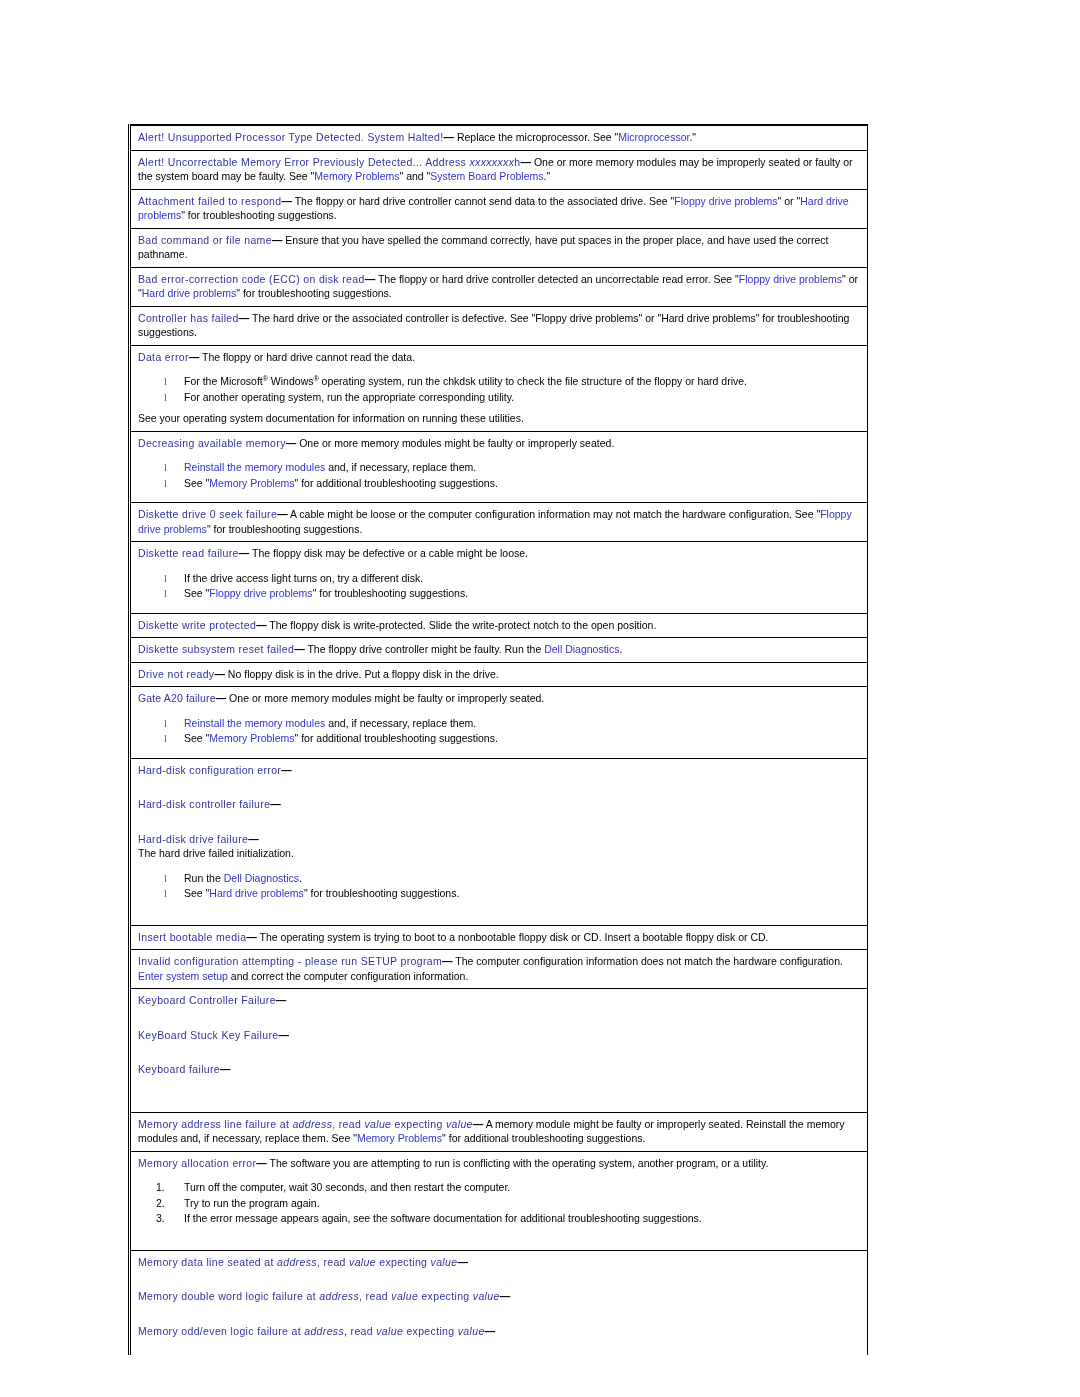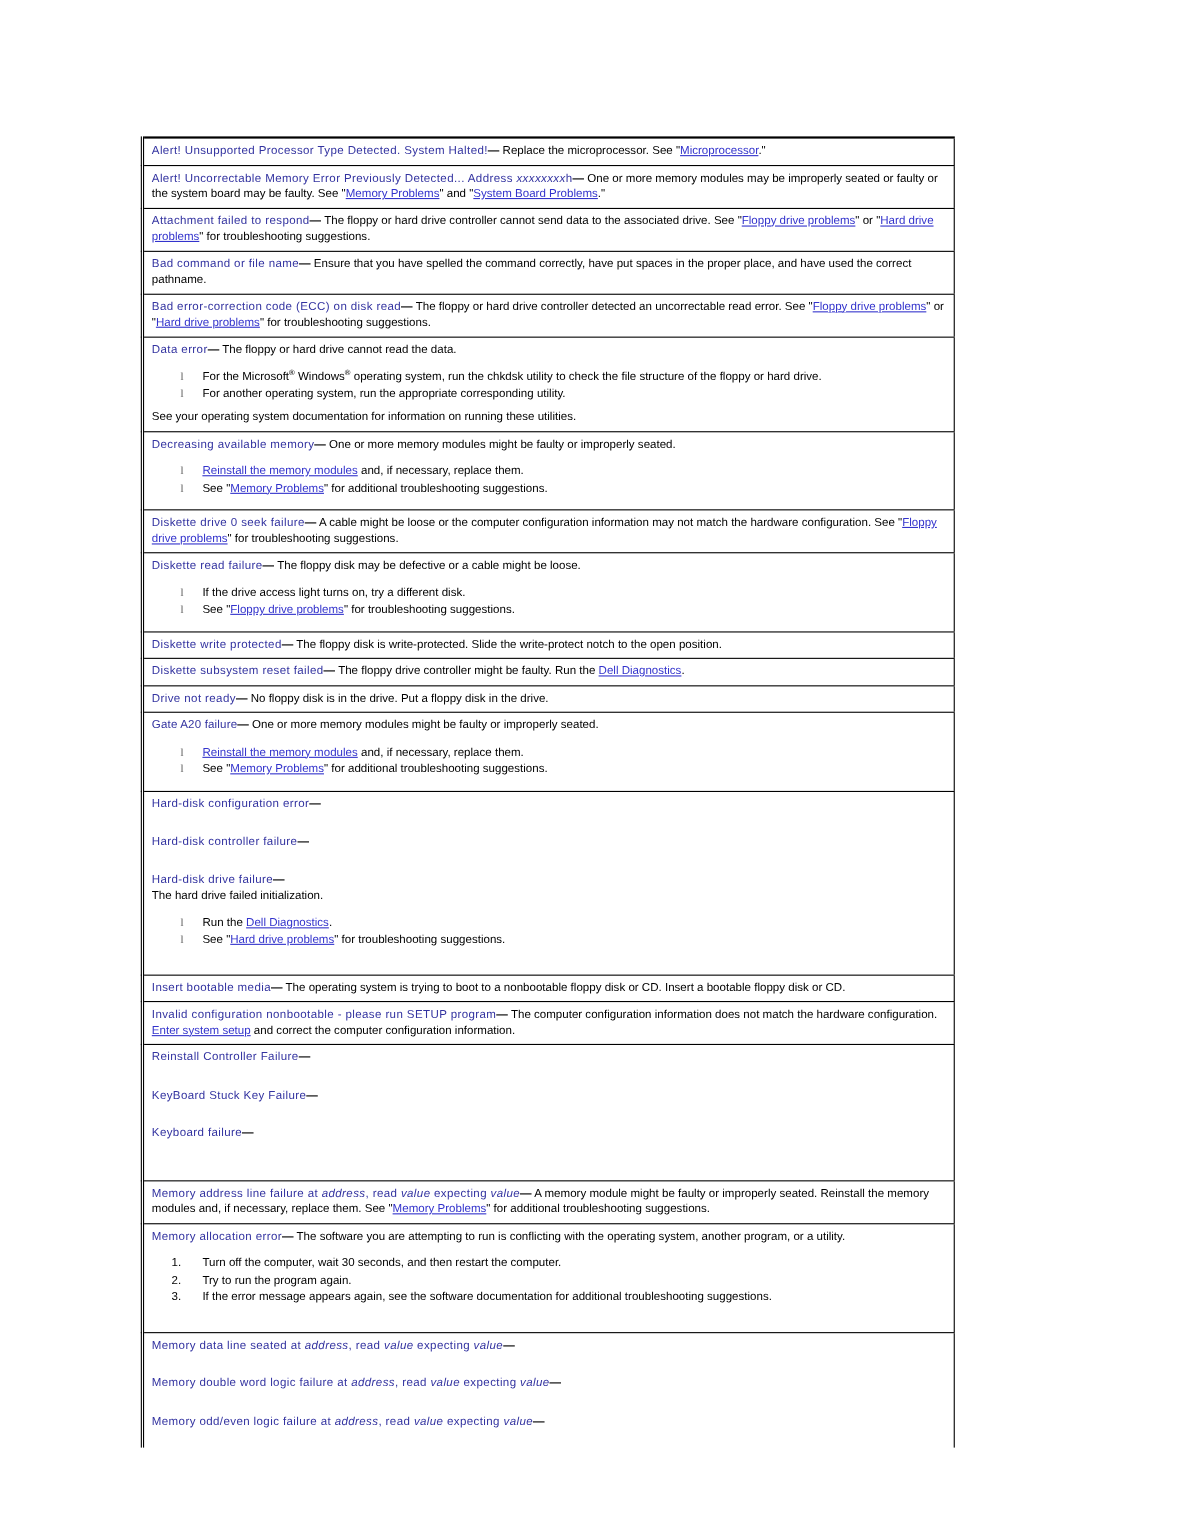--- a/index.html
+++ b/index.html
@@ -68,21 +68,20 @@
   .emdash {
     color: #000;
     font-weight: bold;
     letter-spacing: 0;
   }
   .ital {
     font-style: italic;
   }
   .lnk {
     color: #3333cc;
-    text-decoration: underline;
     cursor: pointer;
   }
   .sup {
     font-size: 7px;
     vertical-align: super;
     line-height: 0;
   }
 
   
   ul.dell-list {
@@ -161,20 +160,25 @@
           <p class="para"><span class="msg-head">Bad command or file name</span><span class="emdash">—</span><span> Ensure that you have spelled the command correctly, have put spaces in the proper place, and have used the correct pathname.</span></p>
         </td>
       </tr>
 
       <tr>
         <td>
           <p class="para"><span class="msg-head">Bad error-correction code (ECC) on disk read</span><span class="emdash">—</span><span> The floppy or hard drive controller detected an uncorrectable read error. See "</span><span class="lnk">Floppy drive problems</span><span>" or "</span><span class="lnk">Hard drive problems</span><span>" for troubleshooting suggestions.</span></p>
         </td>
       </tr>
 
+      <tr>
+        <td>
+          <p class="para"><span class="msg-head">Controller has failed</span><span class="emdash">—</span><span> The hard drive or the associated controller is defective. See "Floppy drive problems" or "Hard drive problems" for troubleshooting suggestions.</span></p>
+        </td>
+      </tr>
 
       <tr>
         <td>
           <p class="para"><span class="msg-head">Data error</span><span class="emdash">—</span><span> The floppy or hard drive cannot read the data.</span></p>
           <ul class="dell-list">
             <li><span>For the Microsoft</span><span class="sup">®</span><span> Windows</span><span class="sup">®</span><span> operating system, run the chkdsk utility to check the file structure of the floppy or hard drive.</span></li>
             <li><span>For another operating system, run the appropriate corresponding utility.</span></li>
           </ul>
           <p class="para">See your operating system documentation for information on running these utilities.</p>
         </td>
@@ -250,27 +254,27 @@
       </tr>
 
       <tr>
         <td>
           <p class="para"><span class="msg-head">Insert bootable media</span><span class="emdash">—</span><span> The operating system is trying to boot to a nonbootable floppy disk or CD. Insert a bootable floppy disk or CD.</span></p>
         </td>
       </tr>
 
       <tr>
         <td>
-          <p class="para"><span class="msg-head">Invalid configuration nonbootable - please run SETUP program</span><span class="emdash">—</span><span> The computer configuration information does not match the hardware configuration. </span><span class="lnk">Enter system setup</span><span> and correct the computer configuration information.</span></p>
-        </td>
-      </tr>
-
-      <tr>
-        <td>
-          <p class="para"><span class="msg-head">Reinstall Controller Failure</span><span class="emdash">—</span></p>
+          <p class="para"><span class="msg-head">Invalid configuration attempting - please run SETUP program</span><span class="emdash">—</span><span> The computer configuration information does not match the hardware configuration. </span><span class="lnk">Enter system setup</span><span> and correct the computer configuration information.</span></p>
+        </td>
+      </tr>
+
+      <tr>
+        <td>
+          <p class="para"><span class="msg-head">Keyboard Controller Failure</span><span class="emdash">—</span></p>
           <div class="spacer-md"></div>
           <p class="para"><span class="msg-head">KeyBoard Stuck Key Failure</span><span class="emdash">—</span></p>
           <div class="spacer-md"></div>
           <p class="para"><span class="msg-head">Keyboard failure</span><span class="emdash">—</span></p>
           <div class="spacer-lg"></div>
         </td>
       </tr>
 
 
       <tr>

